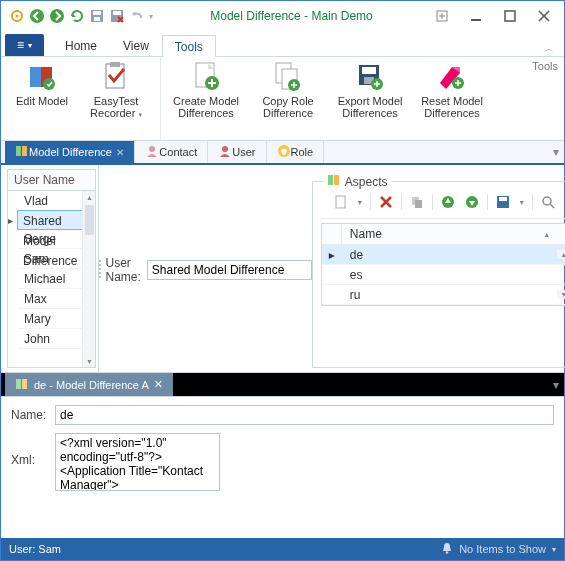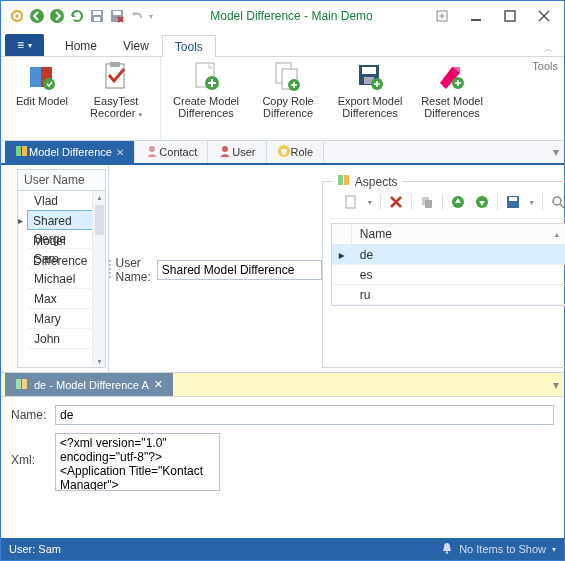--- a/index.html
+++ b/index.html
@@ -34,21 +34,21 @@
 
   
   .doctabs { height:24px; background:#f4f6f9; border-bottom:2px solid #2764a8; display:flex; align-items:stretch; padding-left:4px; }
   .doctab { display:inline-flex; align-items:center; padding:0 10px; font-size:11px; border-right:1px solid #d8dee6; cursor:pointer; }
   .doctab.active { background:#2764a8; color:#fff; }
   .doctab .close { font-size:10px; opacity:0.7; margin-left:4px;}
   .doctabs .corner { margin-left:auto; width:16px; display:flex; align-items:center; justify-content:center; color:#888; }
 
   
   .bodysplit { display:flex; height:208px; border-bottom:1px solid #d0d8e0; }
-  .leftpanel { width:206px; border-right:1px solid #d0d8e0; display:flex; flex-direction:column; padding:4px 2px 4px 16px; }
+  .leftpanel { width:206px; border-right:1px solid #d0d8e0; display:flex; flex-direction:column; padding:4px 2px 4px 6px; }
   .splitter { width:10px; display:flex; align-items:center; justify-content:center; }
   .splitter .dots { display:flex; flex-direction:column; gap:2px; }
   .splitter .dots div { width:2px; height:2px; background:#aaa; border-radius:50%; }
   .rightpanel { flex:1; padding:6px 10px 4px 4px; display:flex; flex-direction:row; }
 
   .gridhead { border:1px solid #d0d8e0; padding:3px 6px; background:#fafcfe; color:#555; }
   .gridbody { flex:1; overflow:hidden; border:1px solid #d0d8e0; border-top:none; position:relative; }
   .scrollbar { position:absolute; right:0; top:0; bottom:0; width:13px; background:#f3f5f8; display:flex; flex-direction:column; align-items:center; border-left:1px solid #e6ebf0;}
   .scrollbar .arrow { height:12px; display:flex; align-items:center; justify-content:center; color:#888; font-size:8px;}
   .scrollbar .thumb { width:9px; height:30px; background:#d8dee6; margin:2px auto; border-radius:2px; }
@@ -76,21 +76,21 @@
   .aspectgrid .head .cell.hName { flex:1; padding:3px 8px; display:flex; align-items:center;}
   .aspectgrid .head .cell.hName .sort { margin-left:auto; font-size:8px; color:#888;}
   .aspectgrid .head .cell.hScroll { width:14px; }
   .aspectgrid .body .row { display:flex; height:20px; align-items:center; border-bottom:1px solid #f0f3f7; }
   .aspectgrid .body .row .indcell { width:20px; text-align:center; }
   .aspectgrid .body .row .namecell { flex:1; padding:0 8px; }
   .aspectgrid .body .row .scrollcell { width:14px; background:#f3f5f8; display:flex; align-items:center; justify-content:center; font-size:8px; color:#888;}
   .aspectgrid .body .row.sel { background:#dbeeff; }
 
   
-  .bottomtabs { height:24px; background:#fef9c3; display:flex; align-items:stretch; padding-left:4px; border-bottom:1px solid #d0d8e0;}
+  .bottomtabs { height:24px; background:#000000; display:flex; align-items:stretch; padding-left:4px; border-bottom:1px solid #d0d8e0;}
   .bottomtabs .tab { background:#6f8ba8; color:#fff; display:inline-flex; align-items:center; padding:0 10px; gap:5px; font-size:11px;}
   .bottomtabs .corner { margin-left:auto; width:16px; display:flex; align-items:center; justify-content:center; color:#888;}
 
   .detailpanel { flex:1; padding:8px 10px; display:flex; flex-direction:column; gap:8px; }
   .detailpanel textarea { border:1px solid #b8c4d4; font-family:"Segoe UI",Tahoma,Arial,sans-serif; font-size:12px; padding:2px 4px; resize:none; height:58px; line-height:14px; }
 
   
   .status { height:22px; background:#2764a8; color:#fff; display:flex; align-items:center; padding:0 8px; font-size:11px;}
   .status .right { margin-left:auto; display:flex; align-items:center; gap:6px; color:#cddcf0;}
 </style>

